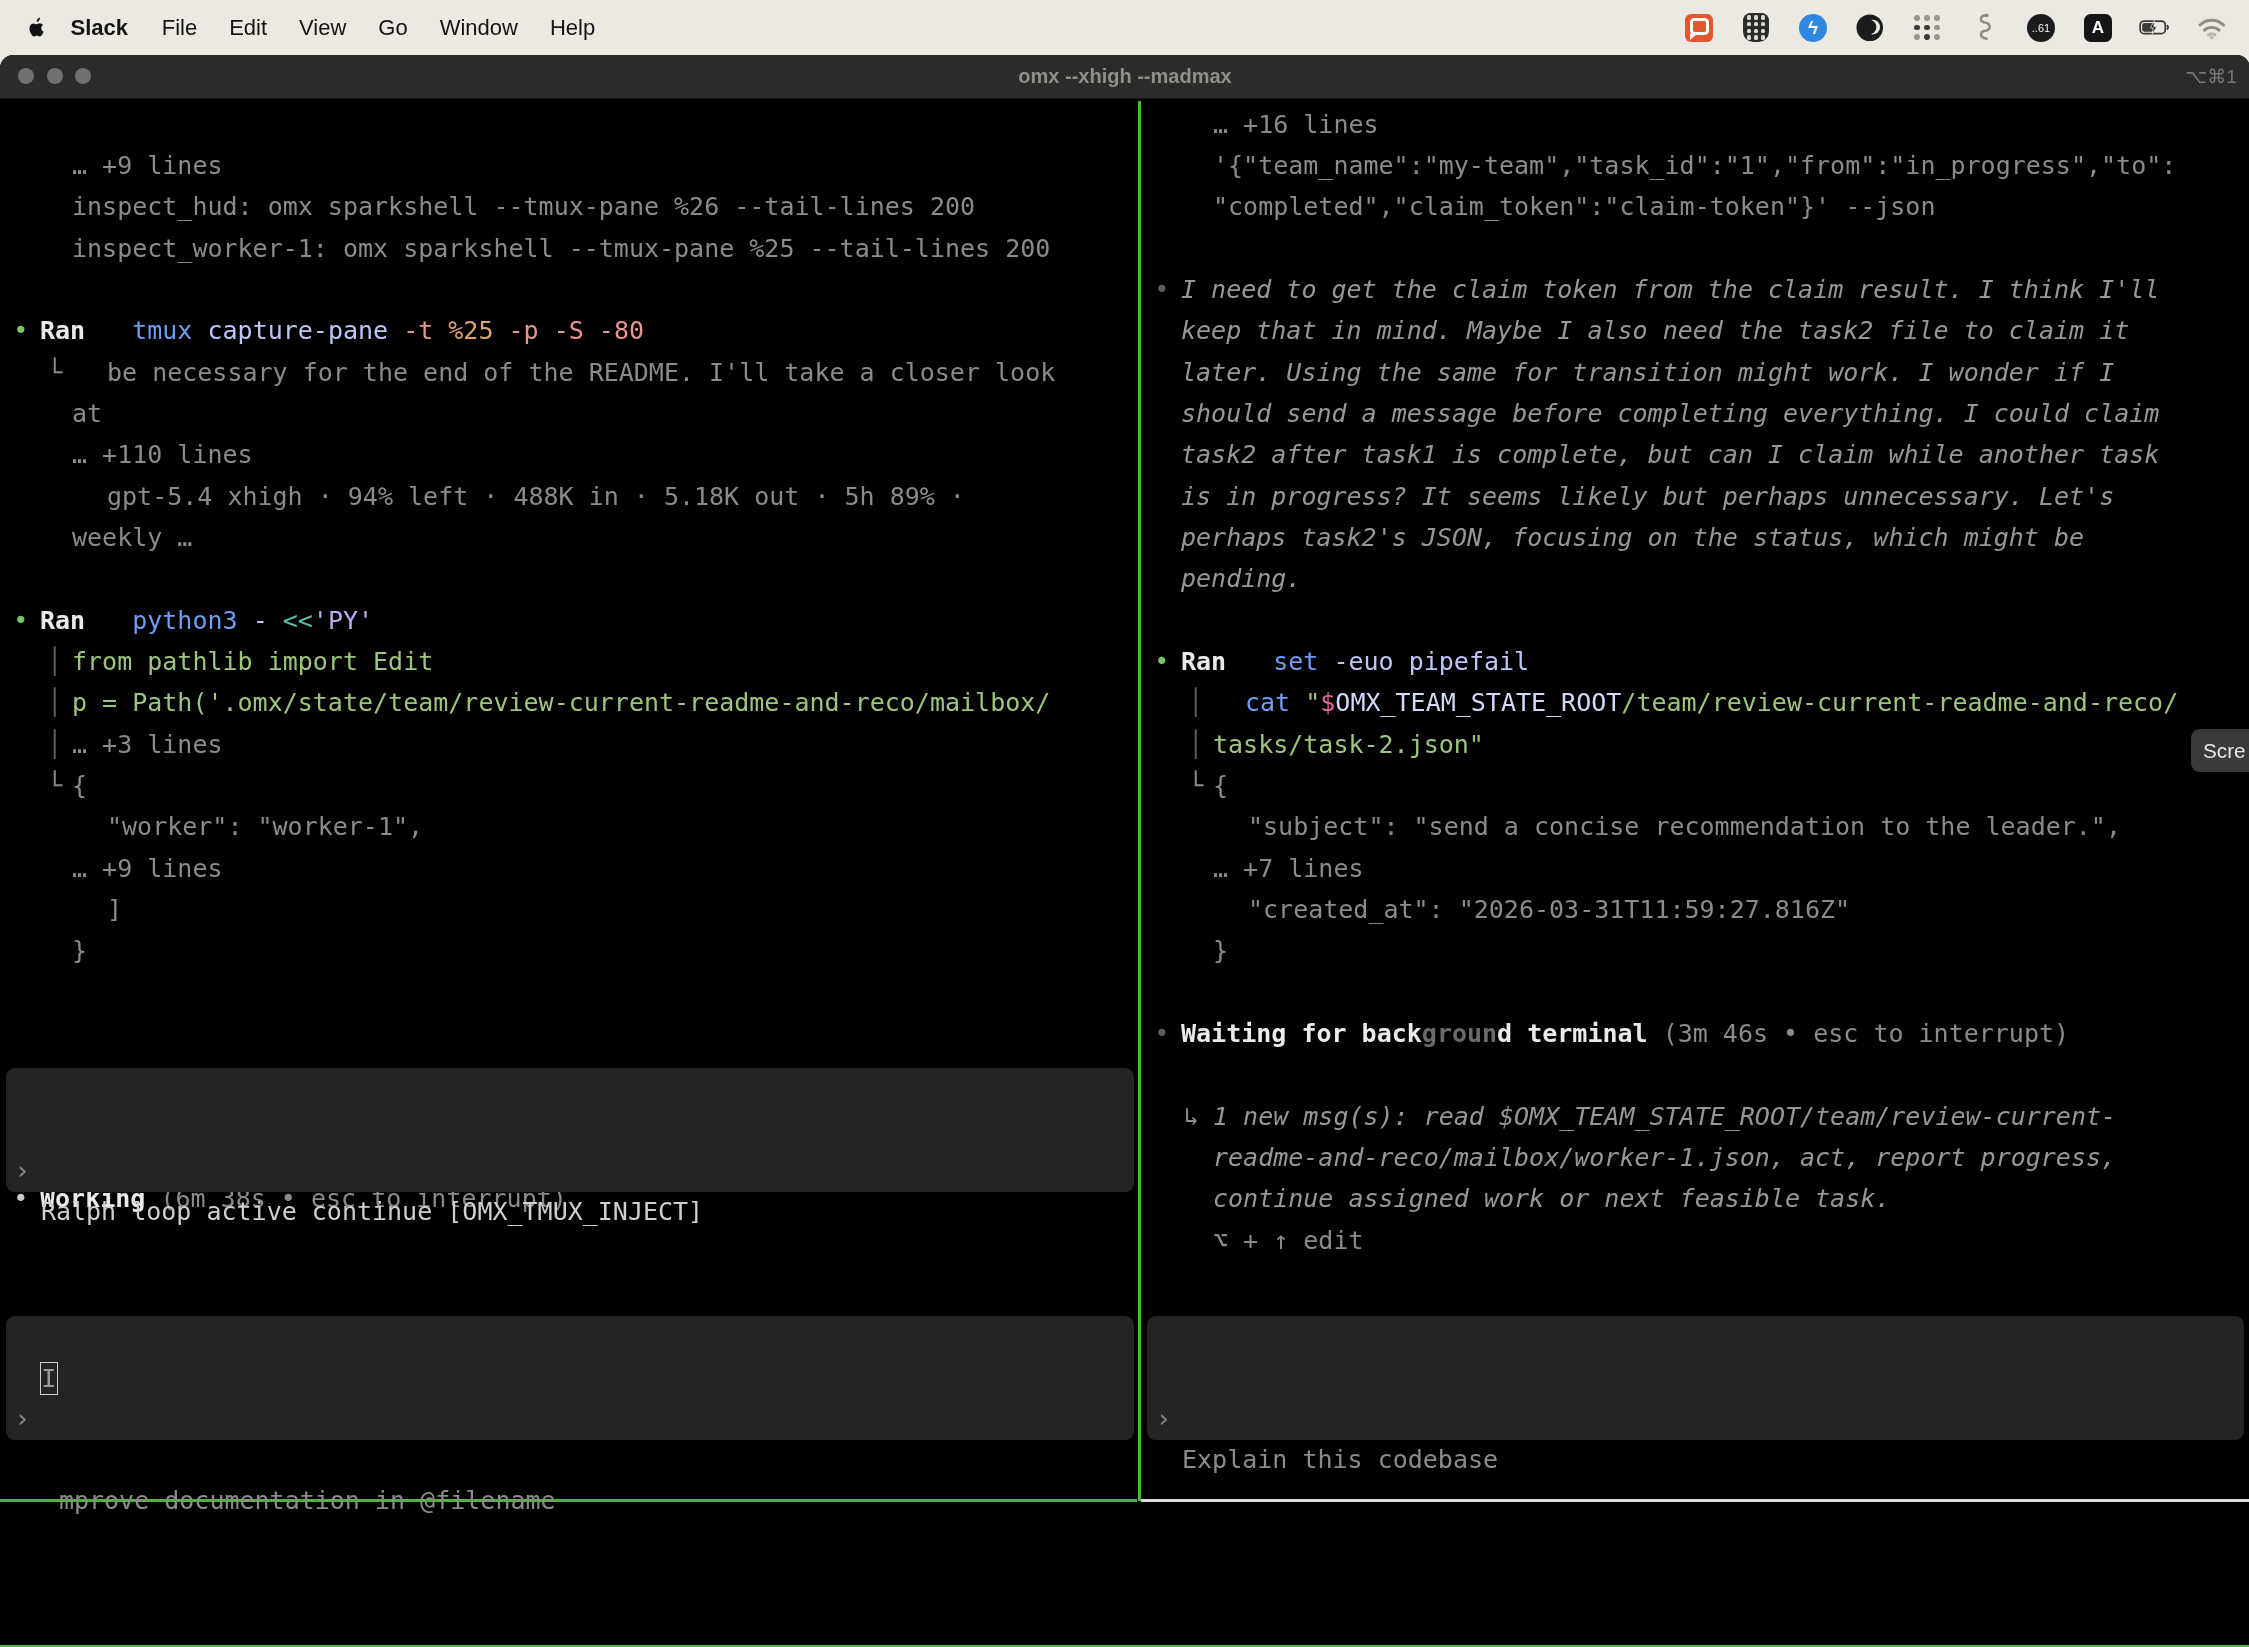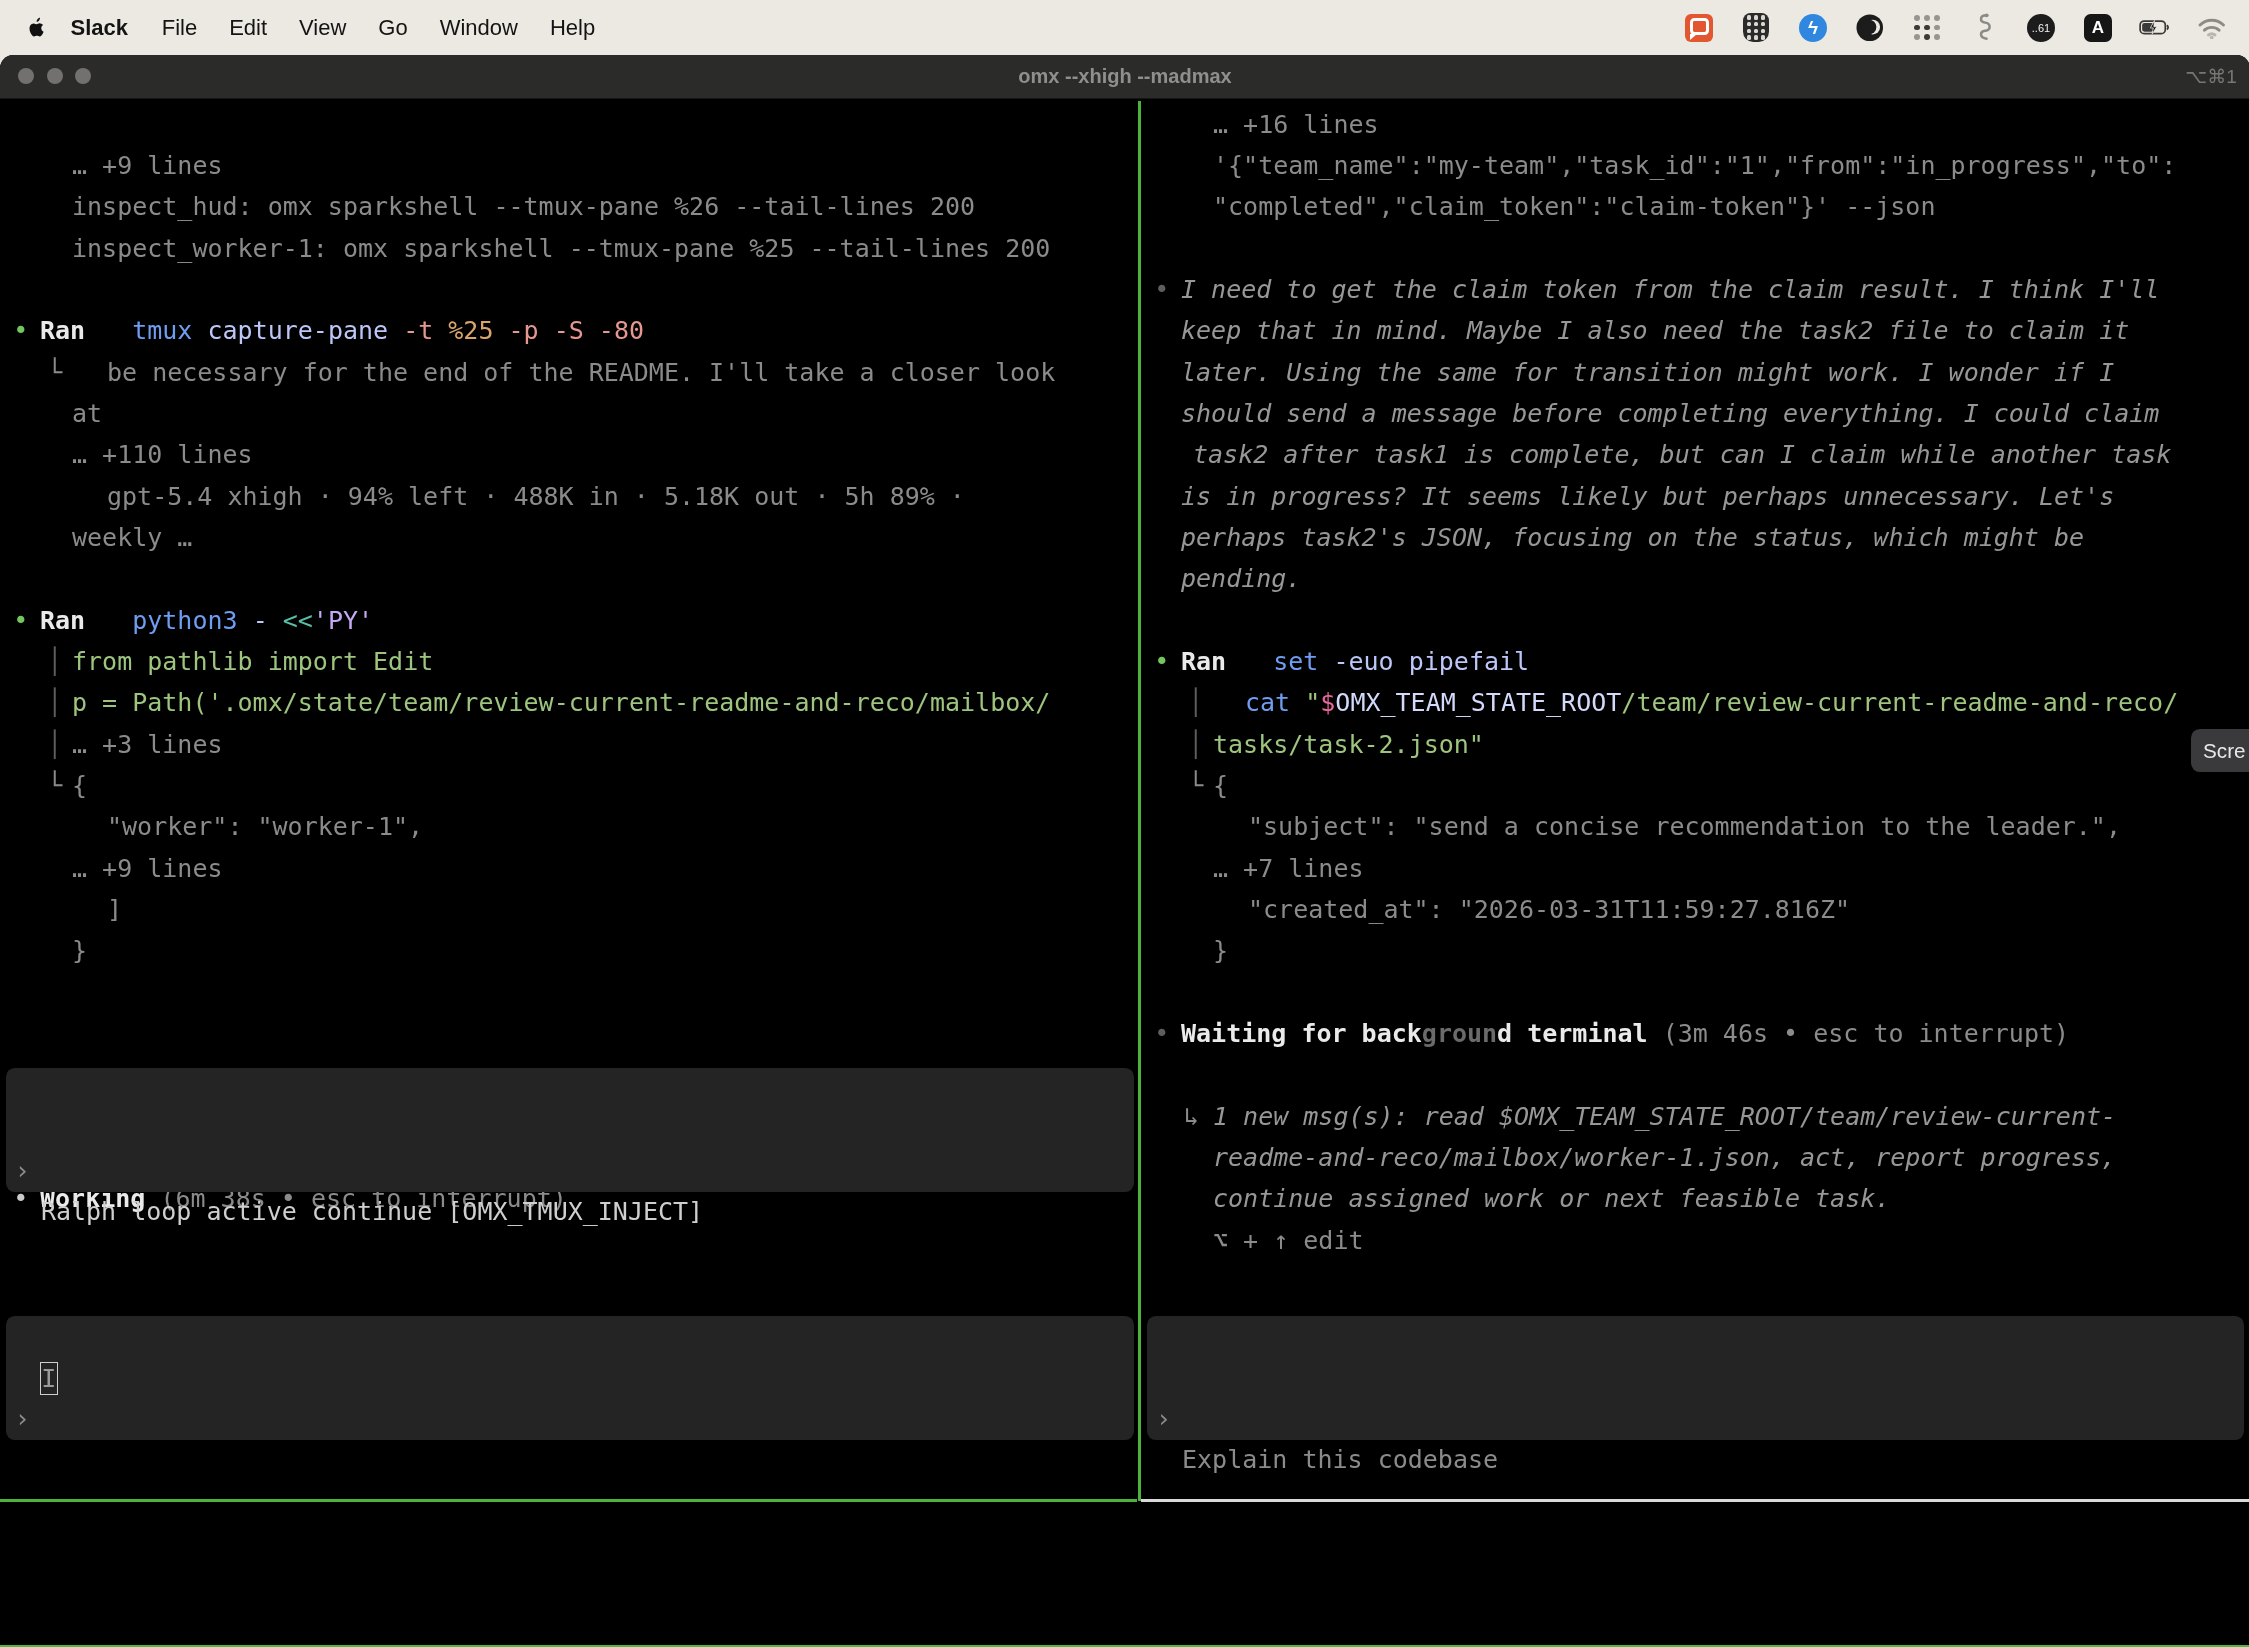--- a/index.html
+++ b/index.html
@@ -228,21 +228,21 @@
       <div class="tline" style="top: 1330px;"><span class="seg" style="left: 40px;"><span class="c-gray">gpt-5.4 xhigh · essay/ai-reimplementation-copyleft · 84% left · 7.…</span></span></div>
     </div>
   <div class="tpane" id="pane-right">
       <div class="tline" style="top: 49px;"><span class="seg" style="left: 72px;"><span class="c-gray">… +16 lines</span></span></div>
       <div class="tline" style="top: 90px;"><span class="seg" style="left: 72px;"><span class="c-gray">'{"team_name":"my-team","task_id":"1","from":"in_progress","to":</span></span></div>
       <div class="tline" style="top: 131px;"><span class="seg" style="left: 72px;"><span class="c-gray">"completed","claim_token":"claim-token"}' --json</span></span></div>
       <div class="tline it" style="top: 214px;"><span class="seg c-dim" style="left: 13.3px;">•</span><span class="seg" style="left: 40px;"><span class="c-itg">I need to get the claim token from the claim result. I think I'll</span></span></div>
       <div class="tline it" style="top: 255px;"><span class="seg" style="left: 40px;"><span class="c-itg">keep that in mind. Maybe I also need the task2 file to claim it</span></span></div>
       <div class="tline it" style="top: 297px;"><span class="seg" style="left: 40px;"><span class="c-itg">later. Using the same for transition might work. I wonder if I</span></span></div>
       <div class="tline it" style="top: 338px;"><span class="seg" style="left: 40px;"><span class="c-itg">should send a message before completing everything. I could claim</span></span></div>
-      <div class="tline it" style="top: 379px;"><span class="seg" style="left: 40px; margin-left: 12px;"><span class="c-itg">task2 after task1 is complete, but can I claim while another task</span></span></div>
+      <div class="tline it" style="top: 379px;"><span class="seg" style="left: 40px;"><span class="c-itg">task2 after task1 is complete, but can I claim while another task</span></span></div>
       <div class="tline it" style="top: 421px;"><span class="seg" style="left: 40px;"><span class="c-itg">is in progress? It seems likely but perhaps unnecessary. Let's</span></span></div>
       <div class="tline it" style="top: 462px;"><span class="seg" style="left: 40px;"><span class="c-itg">perhaps task2's JSON, focusing on the status, which might be</span></span></div>
       <div class="tline it" style="top: 503px;"><span class="seg" style="left: 40px;"><span class="c-itg">pending.</span></span></div>
       <div class="tline" style="top: 586px;"><span class="seg c-bgreen" style="left: 13.3px;">•</span><span class="seg" style="left: 40px;"><span class="c-wb">Ran </span><span class="c-blue">set </span><span class="c-lav">-euo pipefail</span></span></div>
       <div class="tline" style="top: 627px;"><span class="seg c-dim" style="left: 47px;">│</span><span class="seg" style="left: 72px;"><span class="c-blue">cat </span><span class="c-gstr">"</span><span class="c-pink">$</span><span class="c-lav2">OMX_TEAM_STATE_ROOT</span><span class="c-gstr">/team/review-current-readme-and-reco/</span></span></div>
       <div class="tline" style="top: 669px;"><span class="seg c-dim" style="left: 47px;">│</span><span class="seg" style="left: 72px;"><span class="c-gstr">tasks/task-2.json"</span></span></div>
       <div class="tline" style="top: 710px;"><span class="seg c-gray" style="left: 47px;">└</span><span class="seg" style="left: 72px;"><span class="c-gray">{</span></span></div>
       <div class="tline" style="top: 751px;"><span class="seg" style="left: 107px;"><span class="c-gray">"subject": "send a concise recommendation to the leader.",</span></span></div>
       <div class="tline" style="top: 793px;"><span class="seg" style="left: 72px;"><span class="c-gray">… +7 lines</span></span></div>
       <div class="tline" style="top: 834px;"><span class="seg" style="left: 107px;"><span class="c-gray">"created_at": "2026-03-31T11:59:27.816Z"</span></span></div>
@@ -263,20 +263,21 @@
     <div class="box-line">
       <span class="box-prompt">›</span>
       <span class="box-text" style="color:#cfcfcf">Ralph loop active continue [OMX_TMUX_INJECT]</span>
     </div>
   </div>
 
   <div class="dark-box" id="input-left">
     <div class="box-line">
       <span class="box-prompt">›</span>
       <span class="cursor-box">I</span>
+      <span class="after-cursor">mprove documentation in @filename</span>
     </div>
   </div>
 
   <div class="dark-box" id="input-right">
     <div class="box-line">
       <span class="box-prompt">›</span>
       <span class="box-text">Explain this codebase</span>
     </div>
   </div>
 

